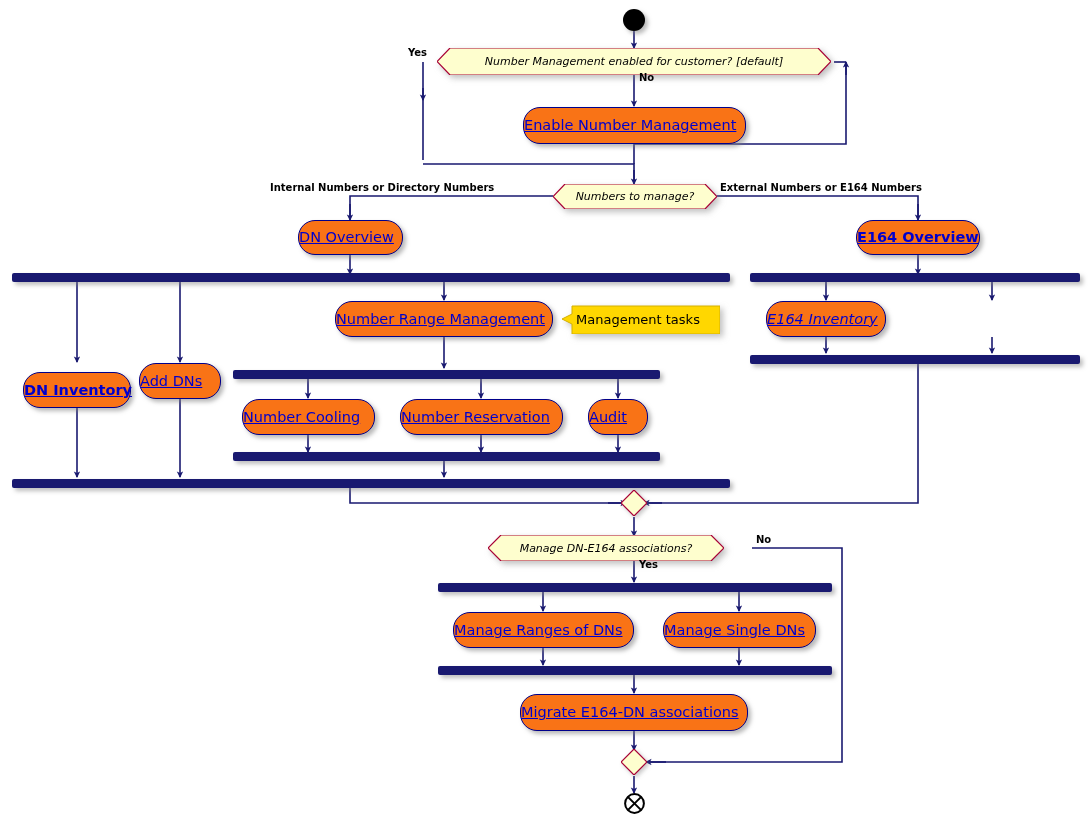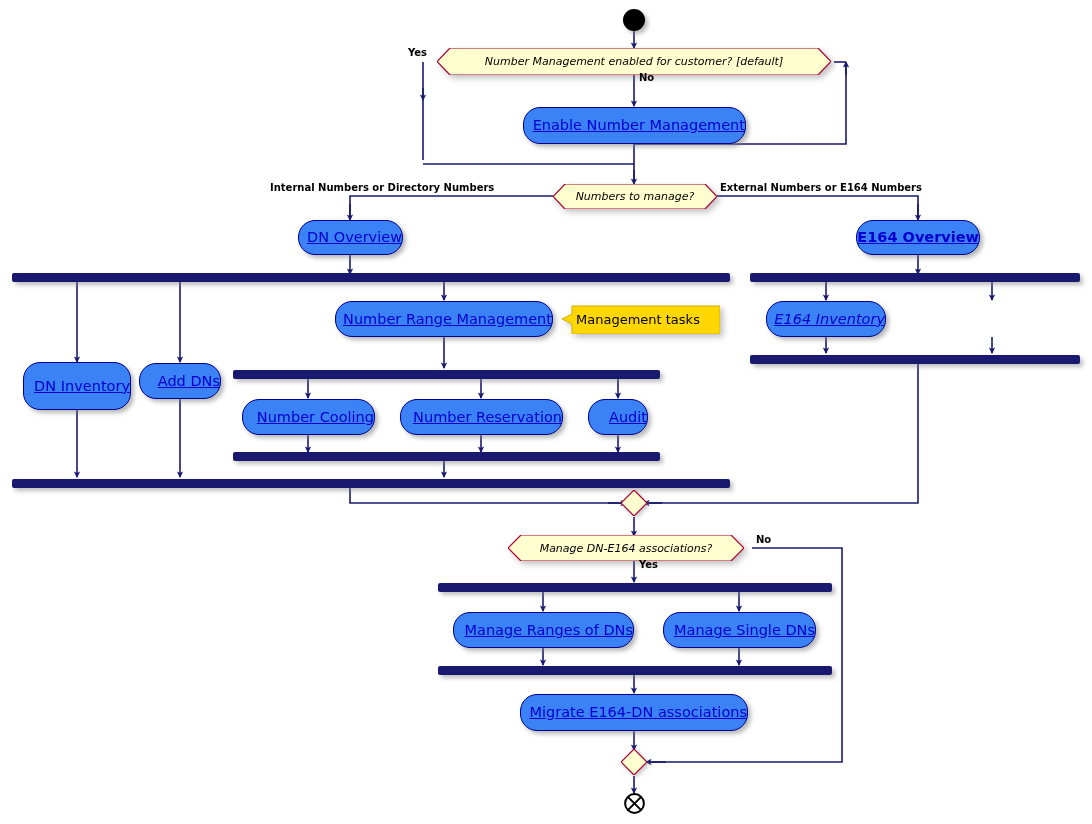--- a/index.html
+++ b/index.html
@@ -21,26 +21,26 @@
   #edge-layer {
     position: absolute;
     left: 0; top: 0;
     width: 1092px;
     height: 824px;
   }
   
   .activity {
     position: absolute;
     box-sizing: border-box;
-    background: #3b82f6;
+    background: #f97316;
     border: 1.3px solid #00008B;
     border-radius: 17px;
     display: flex;
     align-items: center;
-    justify-content: flex-end;
+    justify-content: flex-start;
     box-shadow: 3px 3px 4px rgba(128,128,128,0.55);
     z-index: 5;
   }
   .activity-label {
     color: #0000CD;
     text-decoration: underline;
     font-size: 14.5px;
     font-family: "DejaVu Sans", sans-serif;
     white-space: nowrap;
     line-height: 1;
@@ -245,21 +245,21 @@
   </div>
 
   <div class="activity" style="left:856px; top:220px; width:124px; height:35px;font-weight:bold;">
     <span class="activity-label">E164 Overview</span>
   </div>
 
   <div class="bar" style="left:12px; top:273px; width:718px;"></div>
 
   <div class="bar" style="left:750px; top:273px; width:330px;"></div>
 
-  <div class="activity" style="left:23px; top:362px; width:108px; height:48px;">
+  <div class="activity" style="left:23px; top:372px; width:108px; height:36px;font-weight:bold;">
     <span class="activity-label">DN Inventory</span>
   </div>
 
   <div class="activity" style="left:139px; top:363px; width:82px; height:36px;">
     <span class="activity-label">Add DNs</span>
   </div>
 
   <div class="activity" style="left:335px; top:301px; width:218px; height:36px;">
     <span class="activity-label">Number Range Management</span>
   </div>
@@ -295,21 +295,21 @@
   <div class="bar" style="left:750px; top:355px; width:330px;"></div>
 
   <div class="bar" style="left:12px; top:479px; width:718px;"></div>
 
   <div class="merge" style="left:621px; top:490px; width:26px; height:26px;">
     <svg width="26" height="26" viewBox="0 0 26 26">
       <polygon points="13,0 26,13 13,26 0,13" fill="#FEFECE" stroke="#A80036" stroke-width="1.2"></polygon>
     </svg>
   </div>
 
-  <div class="decision" style="left:508px; top:535px; width:236px; height:26px;">
+  <div class="decision" style="left:488px; top:535px; width:236px; height:26px;">
     <svg width="236" height="26" viewBox="0 0 236 26">
       <polygon points="13,0 223,0 236,13 223,26 13,26 0,13" fill="#FEFECE" stroke="#A80036" stroke-width="1.2"></polygon>
     </svg>
     <div class="decision-label">Manage DN-E164 associations?</div>
   </div>
   <div class="edge-label" style="left:756px; top:534px;">No</div>
   <div class="edge-label" style="left:639px; top:559px;">Yes</div>
 
   <div class="bar" style="left:438px; top:583px; width:394px;"></div>
 

